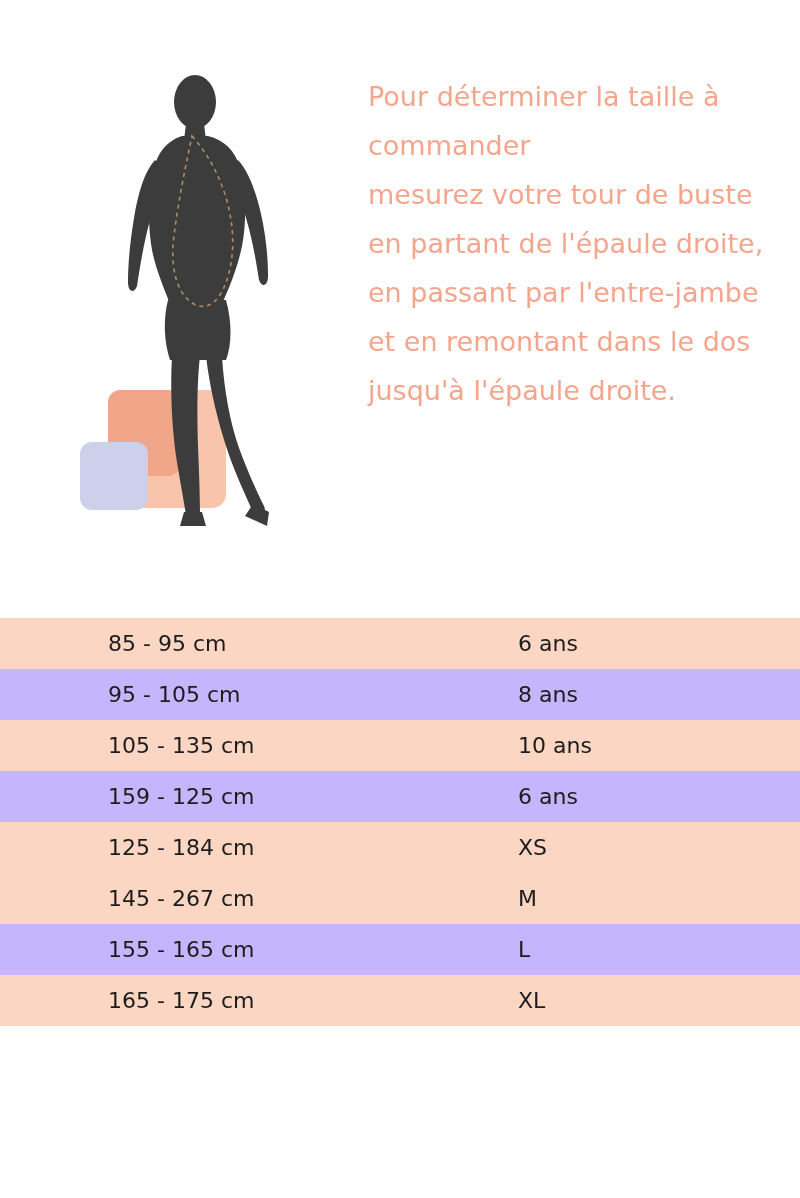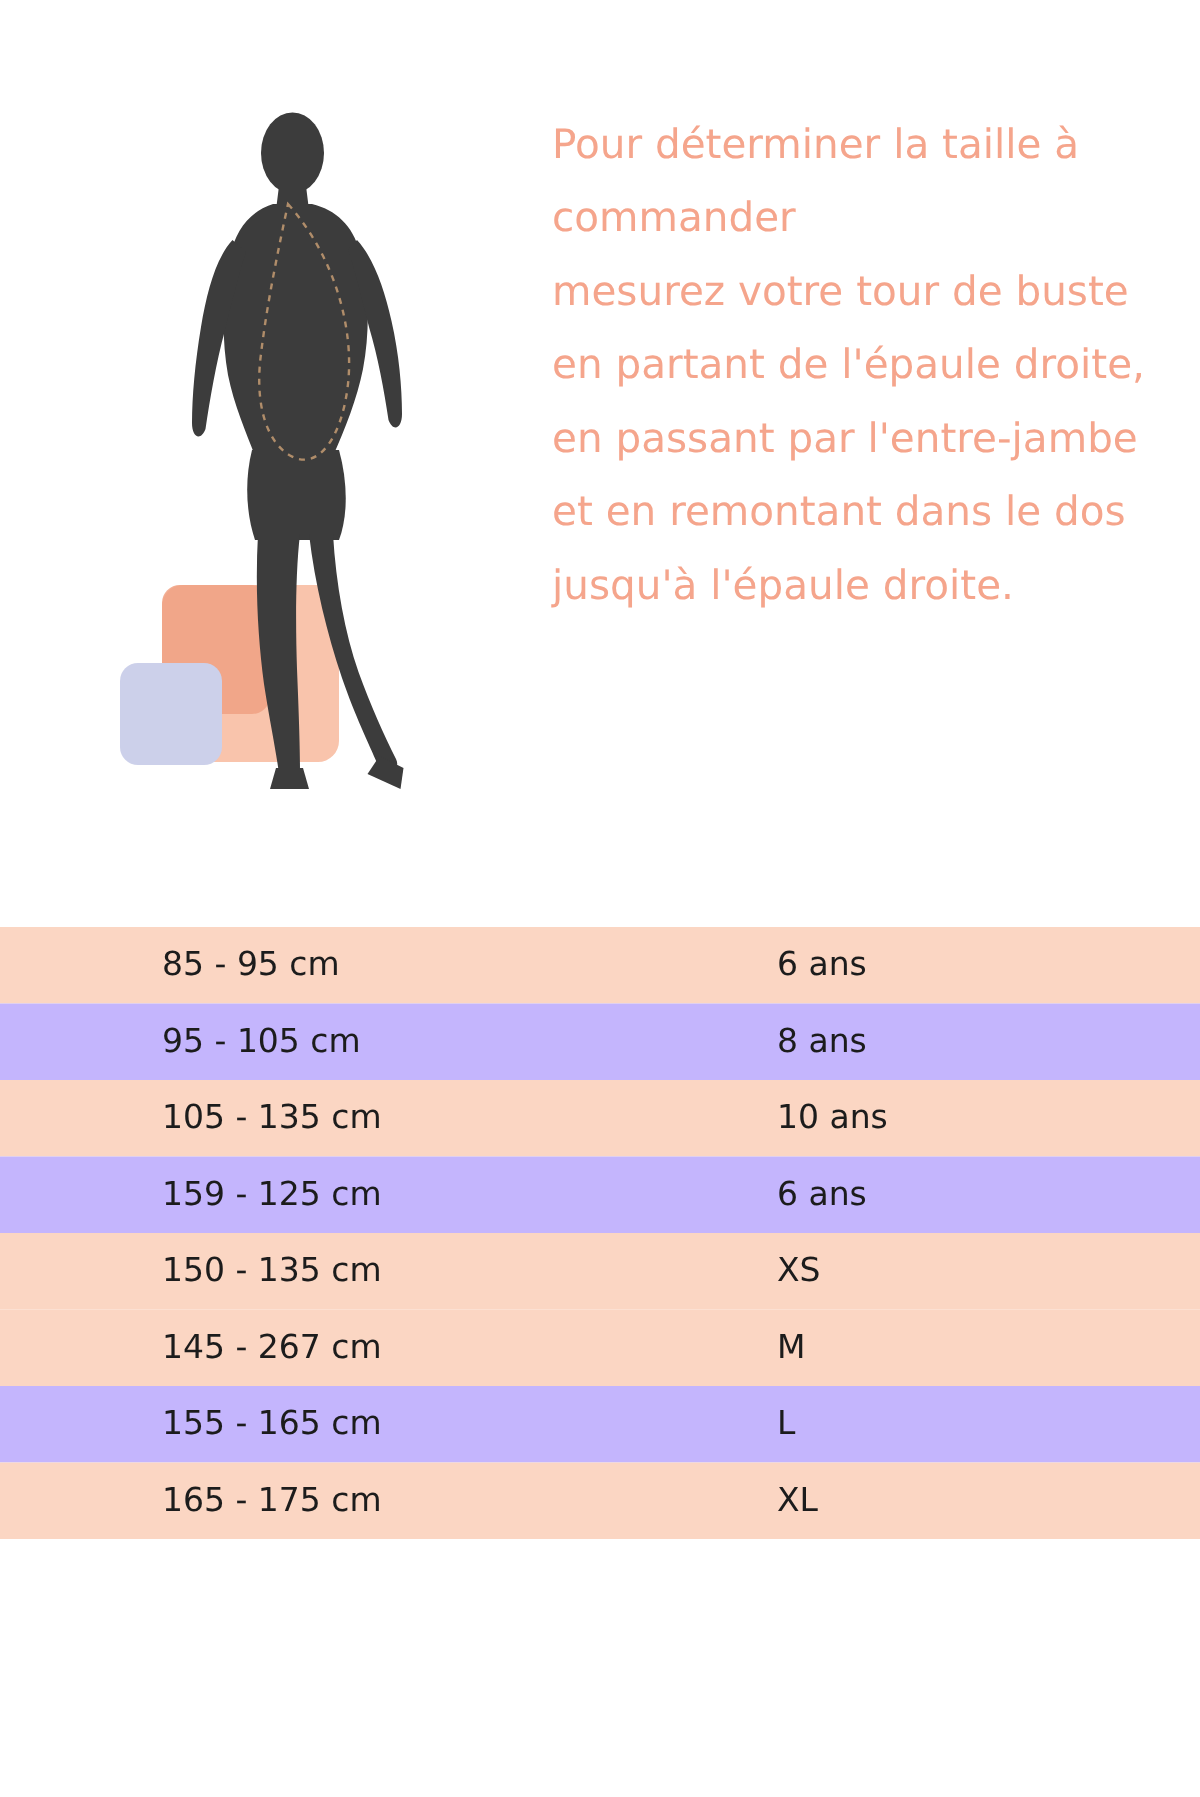--- a/index.html
+++ b/index.html
@@ -164,21 +164,21 @@
     </tr>
     <tr class="row-light">
       <td class="cell-range">105 - 135 cm</td>
       <td class="cell-size">10 ans</td>
     </tr>
     <tr class="row-dark">
       <td class="cell-range">159 - 125 cm</td>
       <td class="cell-size">6 ans</td>
     </tr>
     <tr class="row-light">
-      <td class="cell-range">150 - 135 cm</td>
+      <td class="cell-range">125 - 184 cm</td>
       <td class="cell-size">XS</td>
     </tr>
     <tr class="row-light">
       <td class="cell-range">145 - 267 cm</td>
       <td class="cell-size">M</td>
     </tr>
     <tr class="row-dark">
       <td class="cell-range">155 - 165 cm</td>
       <td class="cell-size">L</td>
     </tr>

